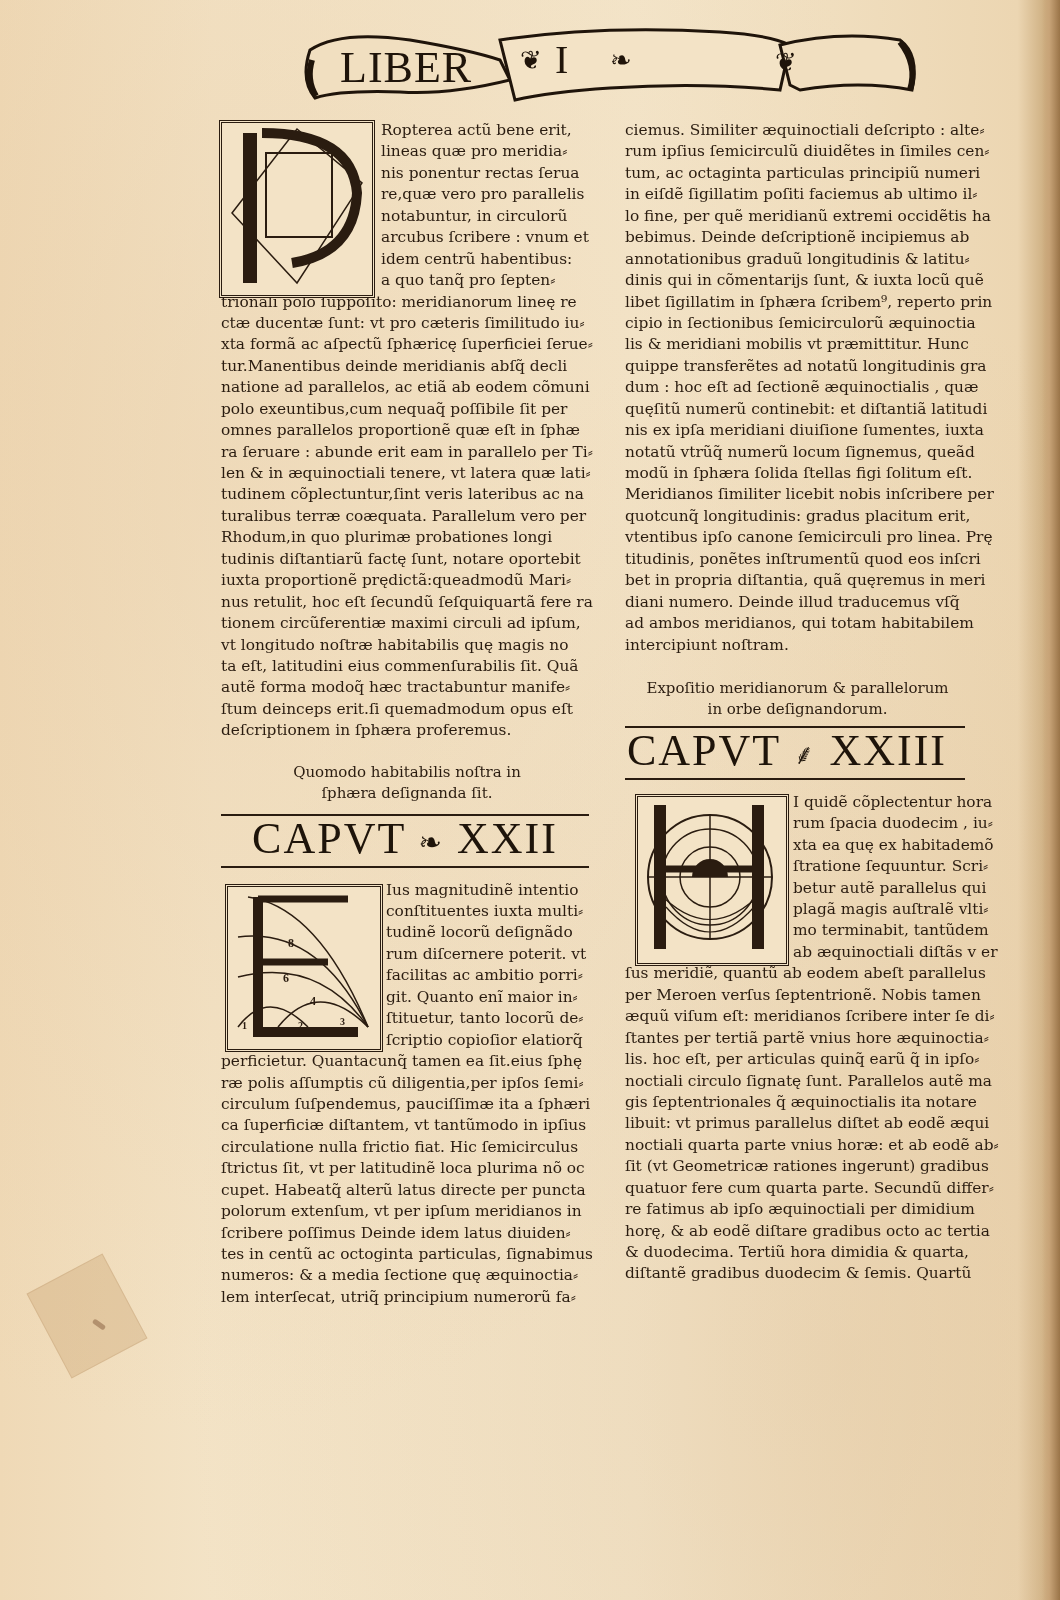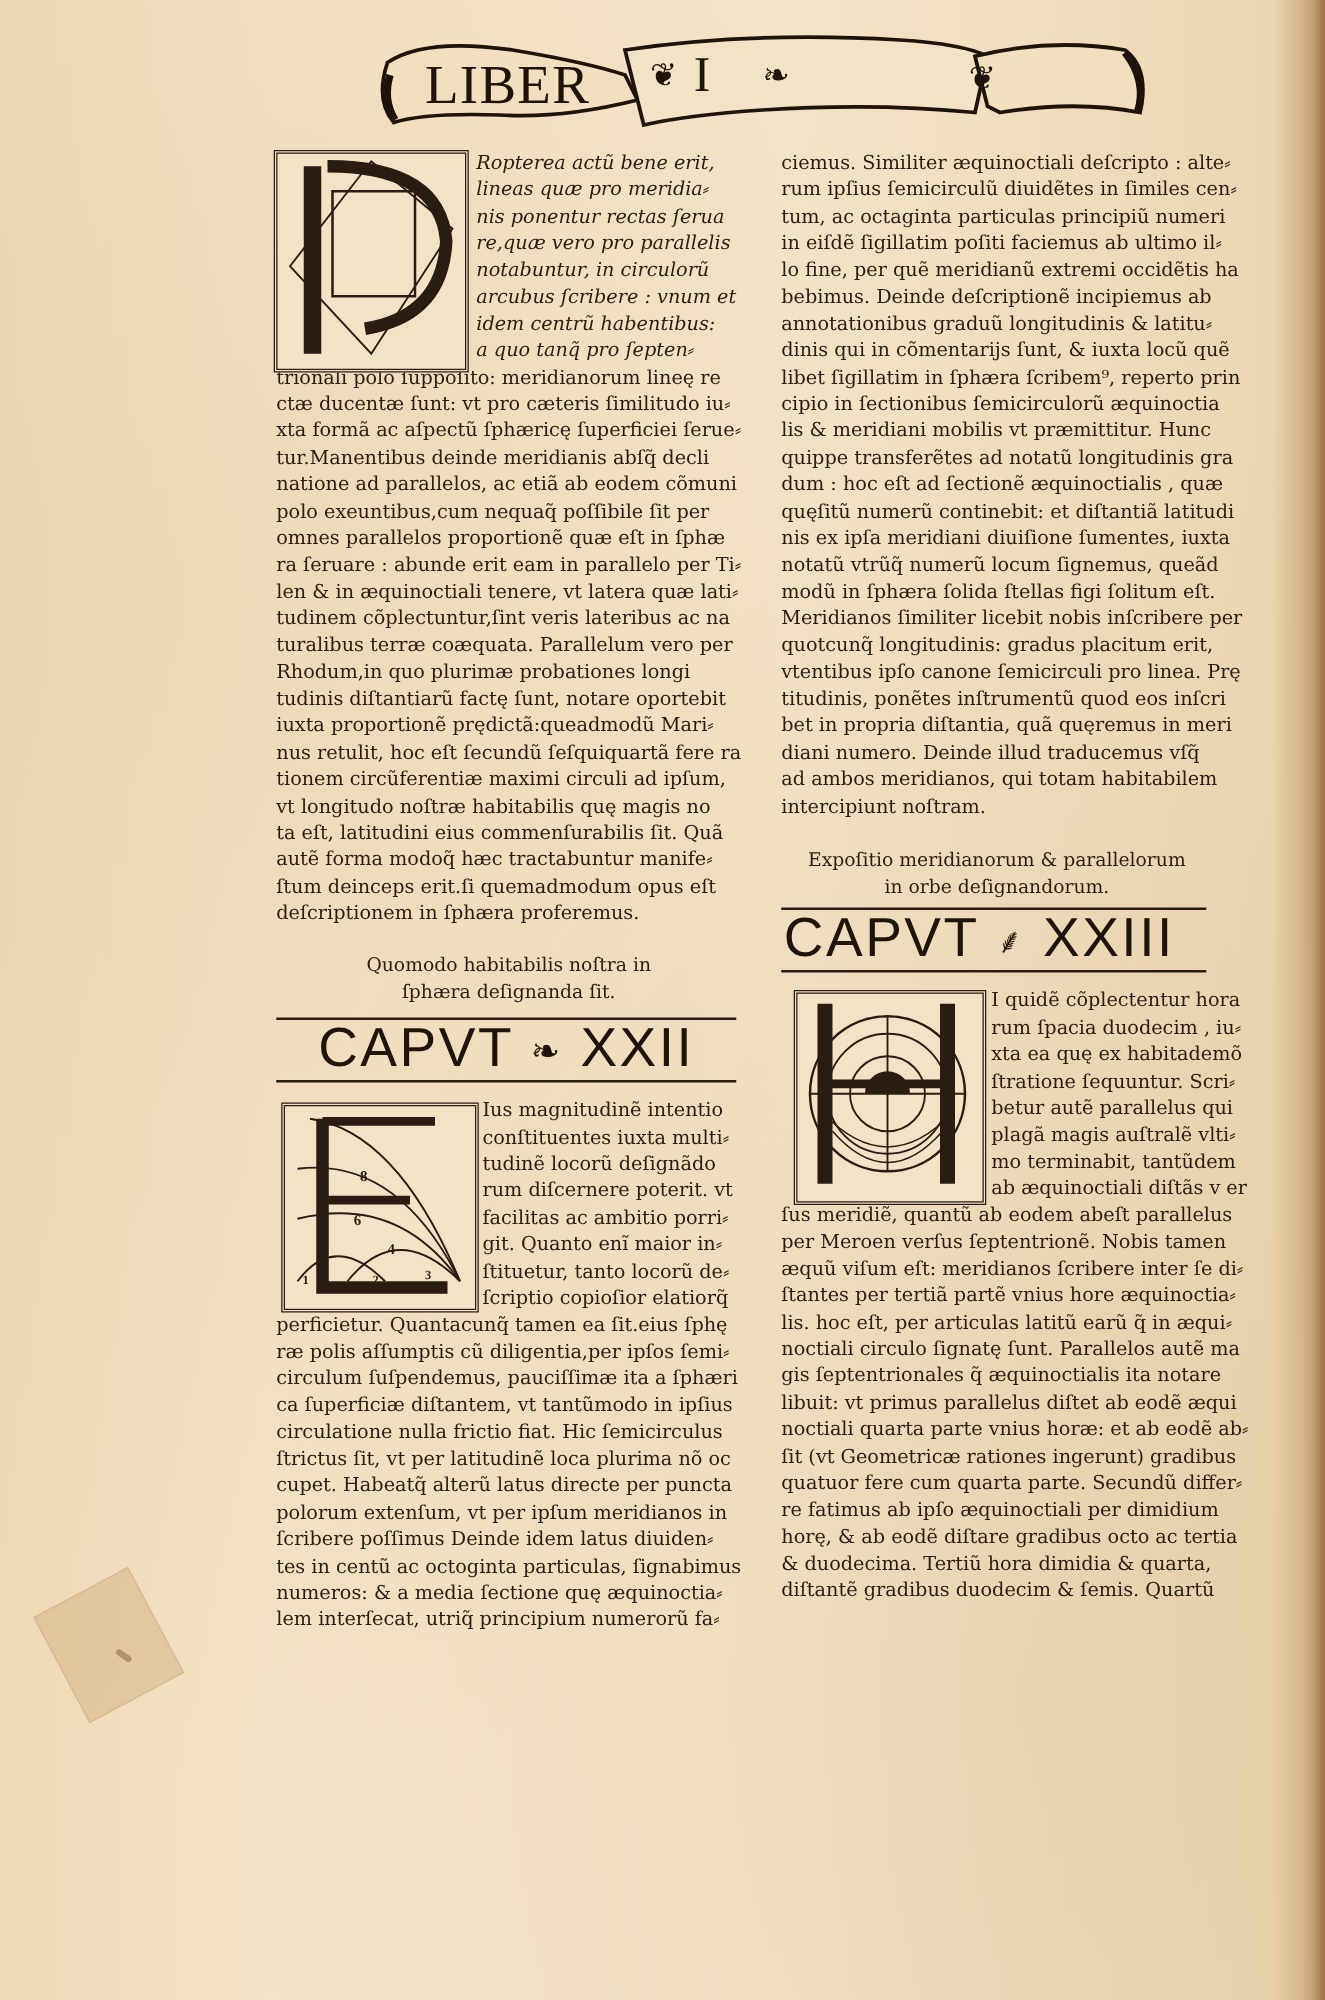--- a/index.html
+++ b/index.html
@@ -41,21 +41,21 @@
   .dropcap {
     position: absolute; border: 3px double #2a1c10; background: #f3e3c6;
     display: flex; align-items: center; justify-content: center;
     font-family: "Liberation Serif", serif; font-weight: bold; color: #1e140a;
   }
   .dropcap svg { position: absolute; left: 0; top: 0; }
 
   .subhead { text-align: center; font-size: 15px; line-height: 21px; }
   .caput {
     border-top: 2.5px solid #2a1c10; border-bottom: 2.5px solid #2a1c10;
-    font-family: Liberation Sans, sans-serif; font-size: 44px; line-height: 46px;
+    font-family: Liberation Serif, serif; font-size: 44px; line-height: 46px;
     letter-spacing: 2px; padding: 0 2px; color: #1e140a; white-space: nowrap;
   }
   .caput .orn { font-size: 28px; vertical-align: middle; }
 
   .stain {
     position: absolute; left: 44px; top: 1268px; width: 84px; height: 94px;
     background: rgba(200,160,110,0.35); transform: rotate(-28deg);
     border: 1px solid rgba(180,140,95,0.25);
   }
   .stain-mark {
@@ -87,21 +87,21 @@
 
 <div class="col col-left">
   <div class="dropcap" style="left:-2px; top:0; width:150px; height:172px;">
     <svg width="144" height="166" viewBox="0 0 144 166">
       <rect x="44" y="30" width="66" height="84" fill="none" stroke="#2a1c10" stroke-width="2"></rect>
       <path d="M75 6 L140 60 L75 160 L10 90 Z" fill="none" stroke="#2a1c10" stroke-width="1.5"></path>
       <path d="M40 10 Q130 10 135 70 Q132 130 70 140" fill="none" stroke="#2a1c10" stroke-width="10"></path>
       <path d="M28 10 L28 160" stroke="#2a1c10" stroke-width="14"></path>
     </svg>
   </div>
-  <div style="padding-left:160px;font-style:italic;">
+  <div style="padding-left:160px;">
     <div class="line">Ropterea actũ bene erit,</div>
     <div class="line">lineas quæ pro meridia⸗</div>
     <div class="line">nis ponentur rectas ſerua</div>
     <div class="line">re,quæ vero pro parallelis</div>
     <div class="line">notabuntur, in circulorũ</div>
     <div class="line">arcubus ſcribere : vnum et</div>
     <div class="line">idem centrũ habentibus:</div>
     <div class="line">a quo tanq̃ pro ſepten⸗</div>
   </div>
   <div>
@@ -249,21 +249,21 @@
       <div class="line">betur autẽ parallelus qui</div>
       <div class="line">plagã magis auſtralẽ vlti⸗</div>
       <div class="line">mo terminabit, tantũdem</div>
       <div class="line">ab æquinoctiali diſtãs v er</div>
     </div>
     <div>
       <div class="line">ſus meridiẽ, quantũ ab eodem abeſt parallelus</div>
       <div class="line">per Meroen verſus ſeptentrionẽ. Nobis tamen</div>
       <div class="line">æquũ viſum eſt: meridianos ſcribere inter ſe di⸗</div>
       <div class="line">ſtantes per tertiã partẽ vnius hore æquinoctia⸗</div>
-      <div class="line">lis. hoc eſt, per articulas latitũ earũ q̃ in æqui⸗</div>
+      <div class="line">lis. hoc eſt, per articulas quinq̃ earũ q̃ in ipſo⸗</div>
       <div class="line">noctiali circulo ſignatę ſunt. Parallelos autẽ ma</div>
       <div class="line">gis ſeptentrionales q̃ æquinoctialis ita notare</div>
       <div class="line">libuit: vt primus parallelus diſtet ab eodẽ æqui</div>
       <div class="line">noctiali quarta parte vnius horæ: et ab eodẽ ab⸗</div>
       <div class="line">ſit (vt Geometricæ rationes ingerunt) gradibus</div>
       <div class="line">quatuor fere cum quarta parte. Secundũ differ⸗</div>
       <div class="line">re fatimus ab ipſo æquinoctiali per dimidium</div>
       <div class="line">horę, &amp; ab eodẽ diſtare gradibus octo ac tertia</div>
       <div class="line">&amp; duodecima. Tertiũ hora dimidia &amp; quarta,</div>
       <div class="line">diſtantẽ gradibus duodecim &amp; ſemis. Quartũ</div>

